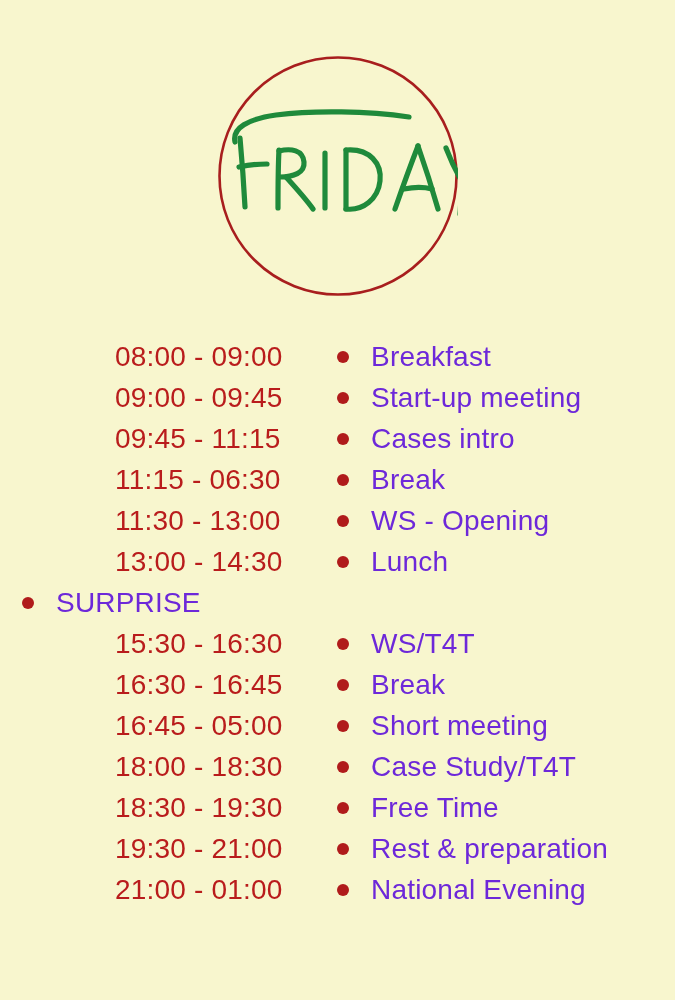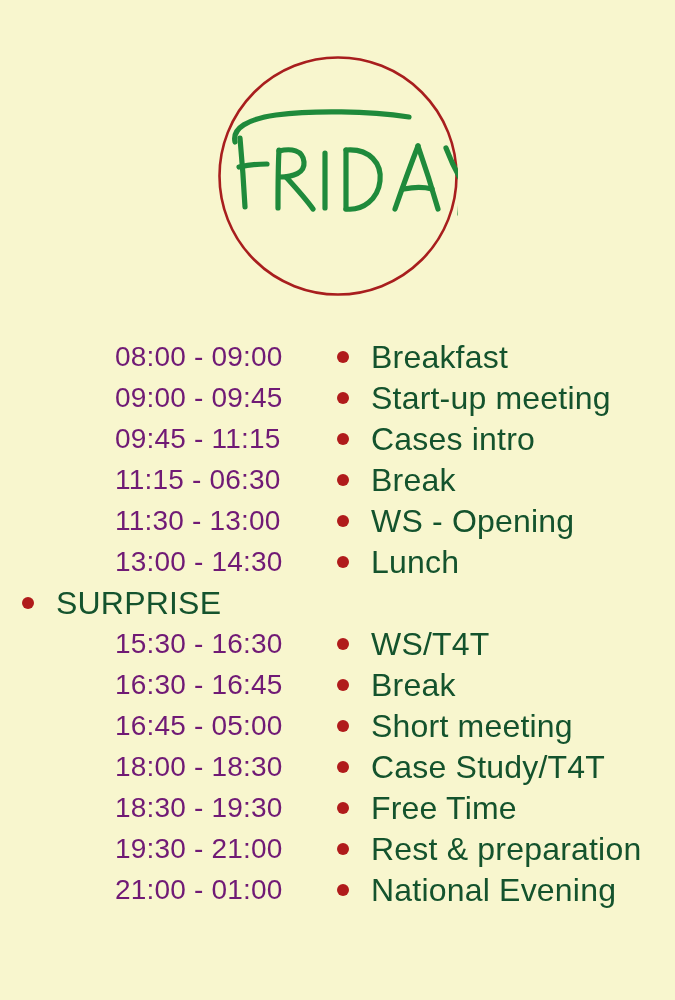--- a/index.html
+++ b/index.html
@@ -39,40 +39,40 @@
   .schedule-row {
     height: 41px;
     display: flex;
     align-items: center;
     width: 675px;
   }
   .row-time {
     width: 200px;
     margin-left: 115px;
     font-size: 28px;
-    color: #701a75;
+    color: #b91c1c;
     letter-spacing: 0.2px;
     white-space: nowrap;
     line-height: 1;
   }
   .row-bullet-cell {
     width: 56px;
     display: flex;
     justify-content: center;
     align-items: center;
   }
   .row-bullet {
     width: 12px;
     height: 12px;
     border-radius: 50%;
     background: #B01B1B;
   }
   .row-label {
-    font-size: 32px;
-    color: #14532d;
+    font-size: 28px;
+    color: #6d28d9;
     letter-spacing: 0.2px;
     white-space: nowrap;
     line-height: 1;
   }
 </style>
 </head>
 <body>
 
 <div id="logo-badge">
   <svg viewBox="0 0 240 240" xmlns="http://www.w3.org/2000/svg">

